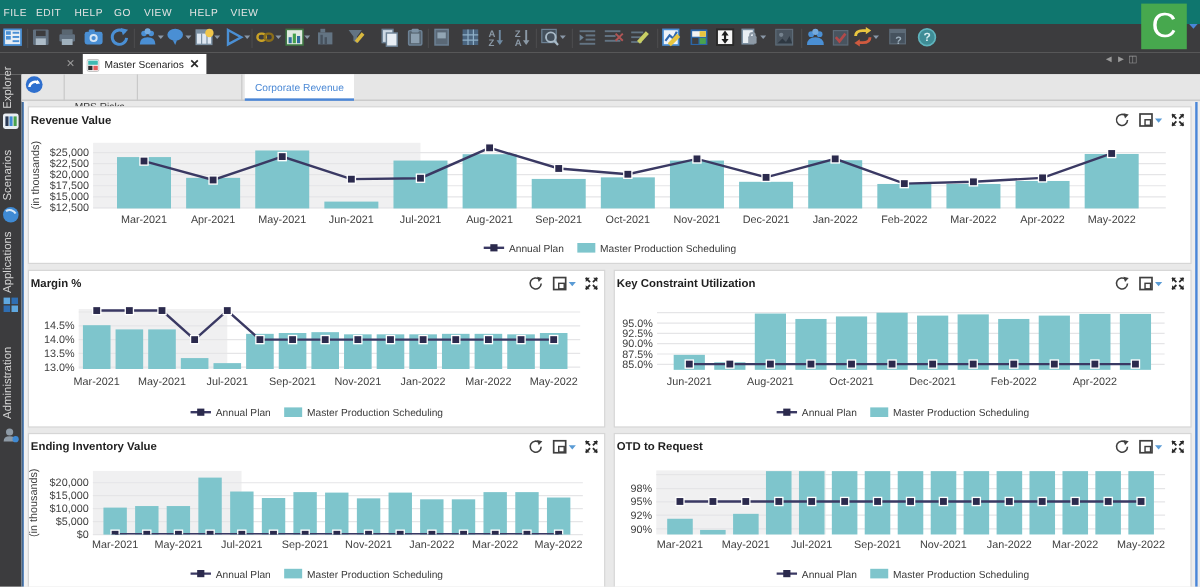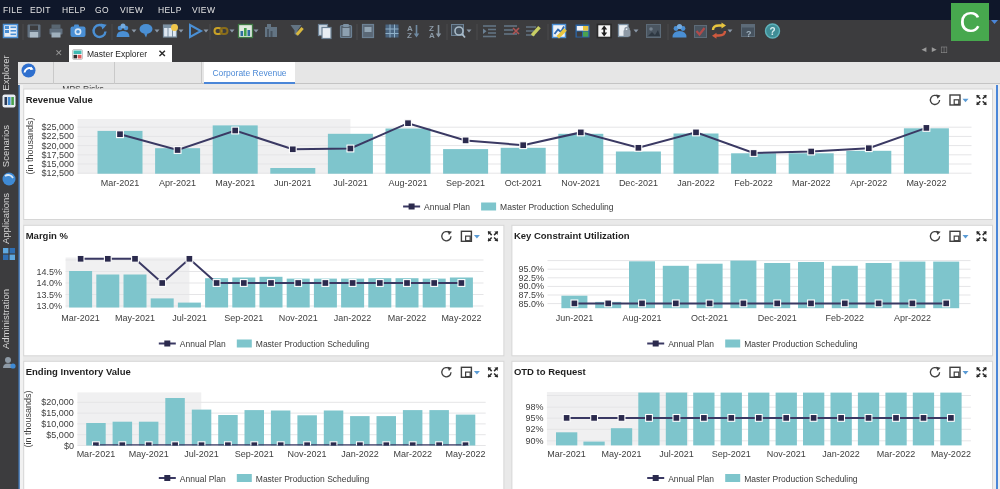--- a/index.html
+++ b/index.html
@@ -1,19 +1,19 @@
 <!DOCTYPE html>
 <html><head>
 <meta charset="utf-8">
 <style>
   * { margin:0; padding:0; box-sizing:border-box; }
   html,body { width:1000px; height:489px; overflow:hidden; font-family:"Liberation Sans", sans-serif; background:#e9e9e9; }
   #app { position:relative; width:1000px; height:489px; }
   .abs { position:absolute; }
-  .menu { position:absolute; top:0; left:0; width:1000px; height:20px; background:#0f172a; }
+  .menu { position:absolute; top:0; left:0; width:1000px; height:20px; background:#0f766e; }
   .menu span { position:absolute; top:5px; font-size:8.5px; color:#e3e3e3; letter-spacing:0.4px; }
   .tbar { position:absolute; top:20px; left:0; width:1000px; height:24px; background:#3c3c3e; }
   .trow { position:absolute; top:44px; left:0; width:1000px; height:17.5px; background:#3c3c3e; }
   svg text { font-family:"Liberation Sans", sans-serif; }
   .title { font-size:9.5px; font-weight:bold; fill:#1f1f1f; }
   .ax { font-size:9px; fill:#404040; }
   .lg { font-size:8.5px; fill:#3a3a3a; }
   .side { font-size:9.5px; fill:#d5d5d5; }
 </style>
 </head>
@@ -246,21 +246,21 @@
   <div class="trow"></div>
   <div class="abs" style="left:28px;top:49px;font-size:8.5px;color:#c2c2c2;margin-top:12px;">Start</div>
   <div class="abs" style="left:55px;top:48px;font-size:9px;color:#9a9a9a;">✕</div>
   <div class="abs" style="left:69px;top:45px;width:103px;height:16.5px;background:#ffffff;"></div>
   <svg class="abs" style="left:72px;top:49px" width="11" height="11">
       <rect x="0.5" y="0.5" width="10" height="10" rx="1.5" fill="#fff" stroke="#bbb" stroke-width="0.8"></rect>
       <rect x="1.5" y="1.5" width="8" height="3.5" fill="#3fb9b2"></rect>
       <rect x="1.5" y="5.8" width="3.6" height="3.6" fill="#2e2e30"></rect>
       <rect x="5.8" y="5.8" width="3.7" height="3.7" fill="#e05c5c"></rect>
     </svg>
-  <div class="abs" style="left:87px;top:49px;font-size:8.5px;color:#1d1d1d;">Master Explorer</div>
+  <div class="abs" style="left:87px;top:49px;font-size:8.5px;color:#1d1d1d;">Master Scenarios</div>
   <div class="abs" style="left:158px;top:48px;font-size:10px;color:#2a2a2a;font-weight:bold;">✕</div>
 
   <div class="abs" style="left:920px;top:45px;font-size:8px;color:#9a9a9a;">◄ ► ◫</div>
 
   <div class="abs" style="left:0;top:61.5px;width:17.7px;height:427.5px;background:#3c3c3e;"></div>
   <svg class="abs" style="left:0;top:44px" width="18" height="445" viewBox="0 44 18 445">
       <text x="9" y="73" class="side" text-anchor="middle" transform="rotate(-90 9 73)">Explorer</text>
       <rect x="2.5" y="94.5" width="13" height="13" rx="2" fill="#e9eef3"></rect>
       <rect x="4.5" y="97" width="2.6" height="8" fill="#2b3a55"></rect>
       <rect x="7.9" y="97" width="2.6" height="8" fill="#3f8ad4"></rect>

